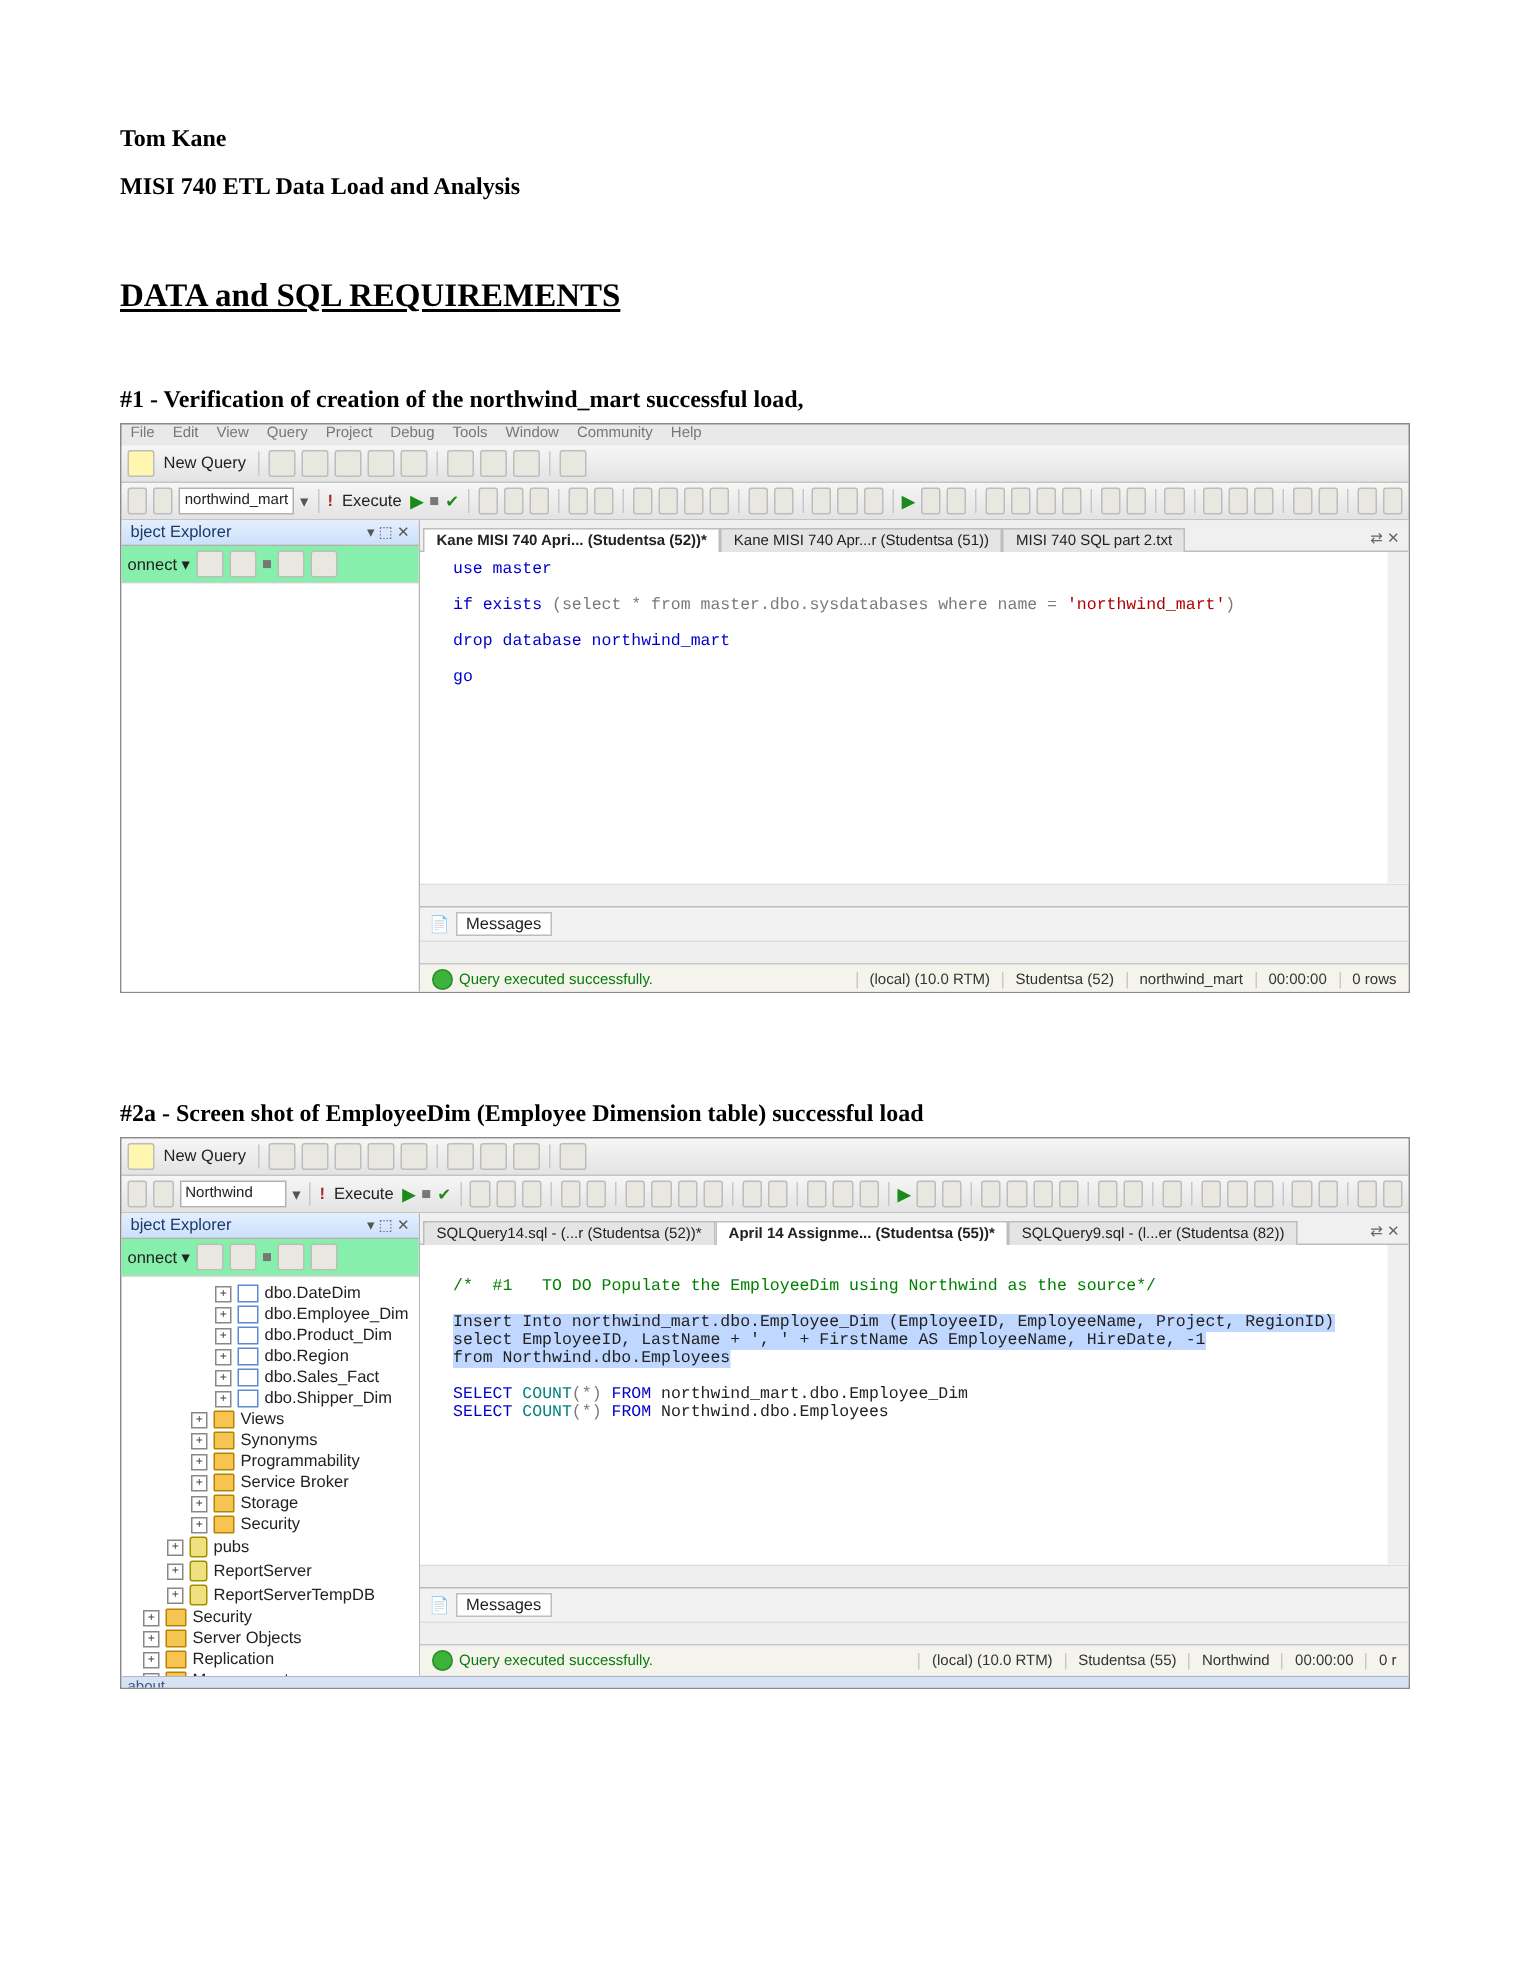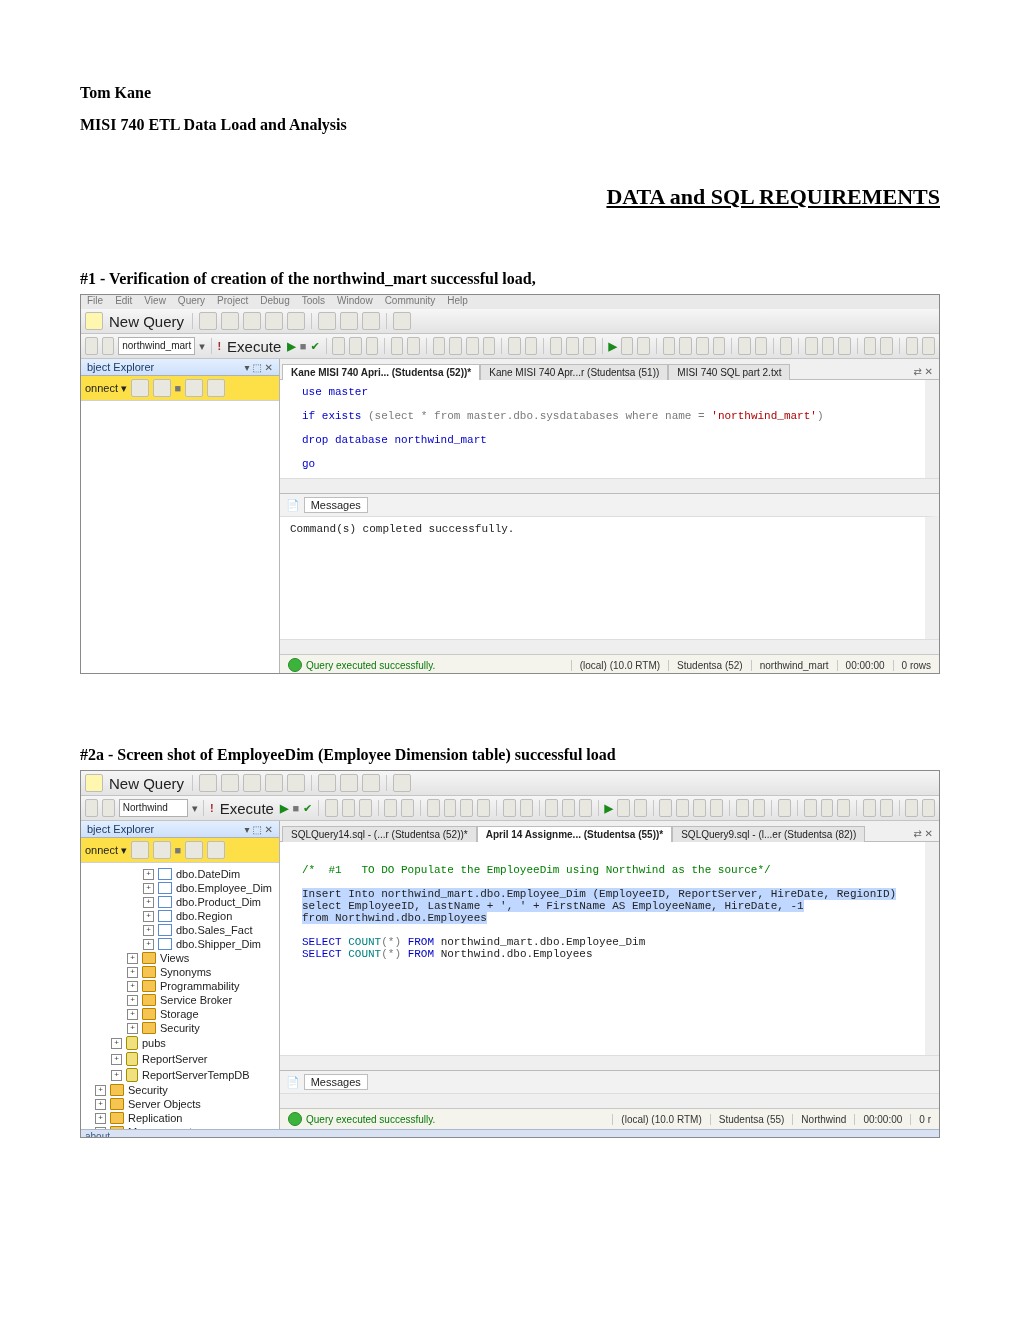--- a/index.html
+++ b/index.html
@@ -5,43 +5,43 @@
   body {
     font-family: "Times New Roman", serif;
     margin: 0;
     padding: 80px 80px 40px 80px;
     background: #fff;
     color: #000;
     width: 1020px;
     box-sizing: border-box;
   }
   .author, .subtitle { font-weight: bold; font-size: 16px; margin: 4px 0 14px 0; }
-  .main-title { text-align: right; font-weight: bold; font-size: 22px; text-decoration: underline; margin: 50px 0 60px 0; }
+  .main-title { text-align: left; font-weight: bold; font-size: 22px; text-decoration: underline; margin: 50px 0 48px 0; }
   .section-h { font-weight: bold; font-size: 16px; margin: 22px 0 6px 0; }
 
   .shot { border: 1px solid #8a8a8a; background: #e9e9e9; font-family: "Segoe UI", Tahoma, sans-serif; font-size: 11px; color: #222; position: relative; overflow: hidden; }
   .shot1 { height: 378px; }
   .shot2 { height: 366px; margin-top: 2px; }
 
   .menubar { display:flex; gap:12px; padding:0 6px; font-size:10px; color:#777; height:14px; align-items:flex-start; overflow:hidden;}
   .toolbar-row { display:flex; align-items:center; gap:4px; padding:2px 4px; background: linear-gradient(#f6f6f6,#e3e3e3); border-bottom:1px solid #c4c4c4; height:20px; }
   .toolbar-row2 { display:flex; align-items:center; gap:4px; padding:2px 4px; background: linear-gradient(#f6f6f6,#e3e3e3); border-bottom:1px solid #c4c4c4; height:20px; }
   .tb-btn { width:16px; height:16px; background:#e8e8e0; border:1px solid #bdbdbd; border-radius:2px; }
   .tb-sep { width:1px; height:16px; background:#c8c8c8; margin:0 2px;}
-  .tb-text { font-size:15px; padding:0 2px;}
+  .tb-text { font-size:11px; padding:0 2px;}
   .tb-yellow { background:#fff6b0;}
   .tb-combo { width:90px; height:16px; background:#fff; border:1px solid #b0b0b0; font-size:10px; padding:0 3px; line-height:16px;}
   .exec { color:#a52a2a; font-weight:bold;}
   .play { color:#1a8a1a; font-weight:bold;}
   .pause { color:#777;}
 
   .body-row { display:flex; height: calc(100% - 62px); }
   .oe-pane { width:198px; background:#fff; border-right:1px solid #b6b6b6; display:flex; flex-direction:column; }
   .oe-title { background:linear-gradient(#e3efff,#cde0fa); padding:2px 6px; font-size:11px; color:#1a3a6a; display:flex; justify-content:space-between; align-items:center; border-bottom:1px solid #b0b0b0;}
-  .oe-tool { display:flex; gap:4px; padding:3px 4px; border-bottom:1px solid #d0d0d0; background:#fde047; align-items:center;}
+  .oe-tool { display:flex; gap:4px; padding:3px 4px; border-bottom:1px solid #d0d0d0; background:#86efac; align-items:center;}
   .oe-tree { flex:1; background:#fff; overflow:auto; padding:4px 2px 4px 6px; font-size:11px;}
   .tree-item { display:flex; align-items:center; gap:4px; padding:1px 0 1px 0; white-space:nowrap;}
   .exp { width:9px; height:9px; border:1px solid #888; font-size:8px; line-height:8px; text-align:center; color:#444; background:#fff;}
   .ico-folder { width:12px; height:10px; background:#f5c451; border:1px solid #b88400; border-radius:1px;}
   .ico-table { width:12px; height:10px; background:#fff; border:1px solid #5a8ad0;}
   .ico-db { width:10px; height:12px; background:#f0e080; border:1px solid #a09000; border-radius:2px;}
 
   .main-pane { flex:1; display:flex; flex-direction:column; background:#fff; position:relative;}
   .tabstrip { display:flex; background:#f0f0f0; border-bottom:1px solid #bdbdbd; height:20px; align-items:flex-end; padding-left:2px; gap:0;}
   .tab { padding:2px 8px; font-size:10px; border:1px solid #bdbdbd; border-bottom:none; background:#e4e4e4; position:relative; top:1px; max-width:220px; overflow:hidden; text-overflow:ellipsis; white-space:nowrap;}
@@ -196,21 +196,20 @@
 
 
 
 
 </div>
       <div class="scroll-h"></div>
       <div class="msg-tab">
         <span>📄</span>
         <span class="lbl">Messages</span>
       </div>
-      <div class="msg-body">Command(s) completed successfully.</div>
       <div class="scroll-h"></div>
       <div class="statusbar">
         <div class="status-ok">
             <span class="ok-dot"></span>
             <span>Query executed successfully.</span>
           </div>
         <div class="status-cell">(local) (10.0 RTM)</div>
         <div class="status-cell">Studentsa (52)</div>
         <div class="status-cell">northwind_mart</div>
         <div class="status-cell">00:00:00</div>
@@ -411,21 +410,21 @@
     <div class="main-pane">
       <div class="tabstrip">
         <div class="tab">SQLQuery14.sql - (...r (Studentsa (52))*</div>
         <div class="tab active">April 14 Assignme... (Studentsa (55))*</div>
         <div class="tab">SQLQuery9.sql - (l...er (Studentsa (82))</div>
         <div class="tab-close">⇄ ✕</div>
       </div>
       <div class="code-area" style="padding:10px 22px 6px 22px;">
 <span class="kw-green">/*  #1   TO DO Populate the EmployeeDim using Northwind as the source*/</span>
 
-<span style="background:#c0d8ff"><span>Insert Into northwind_mart.dbo.Employee_Dim (EmployeeID, ReportServer, HireDate, RegionID)</span>
+<span style="background:#c0d8ff"><span>Insert Into northwind_mart.dbo.Employee_Dim (EmployeeID, EmployeeName, Project, RegionID)</span>
 <span>select EmployeeID, LastName + ', ' + FirstName AS EmployeeName, HireDate, -1</span>
 <span>from Northwind.dbo.Employees</span></span>
 
 <span class="kw-blue">SELECT</span> <span class="kw-teal">COUNT</span><span class="kw-gray">(*)</span> <span class="kw-blue">FROM</span> northwind_mart.dbo.Employee_Dim
 <span class="kw-blue">SELECT</span> <span class="kw-teal">COUNT</span><span class="kw-gray">(*)</span> <span class="kw-blue">FROM</span> Northwind.dbo.Employees</div>
       <div class="scroll-h"></div>
       <div class="msg-tab">
         <span>📄</span>
         <span class="lbl">Messages</span>
       </div>

